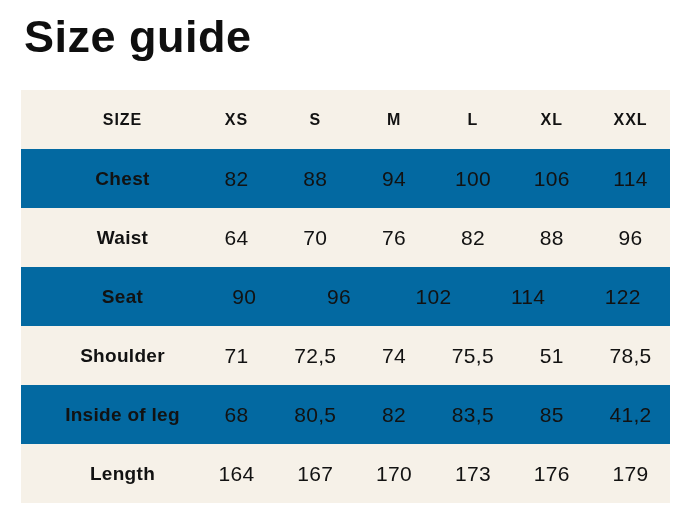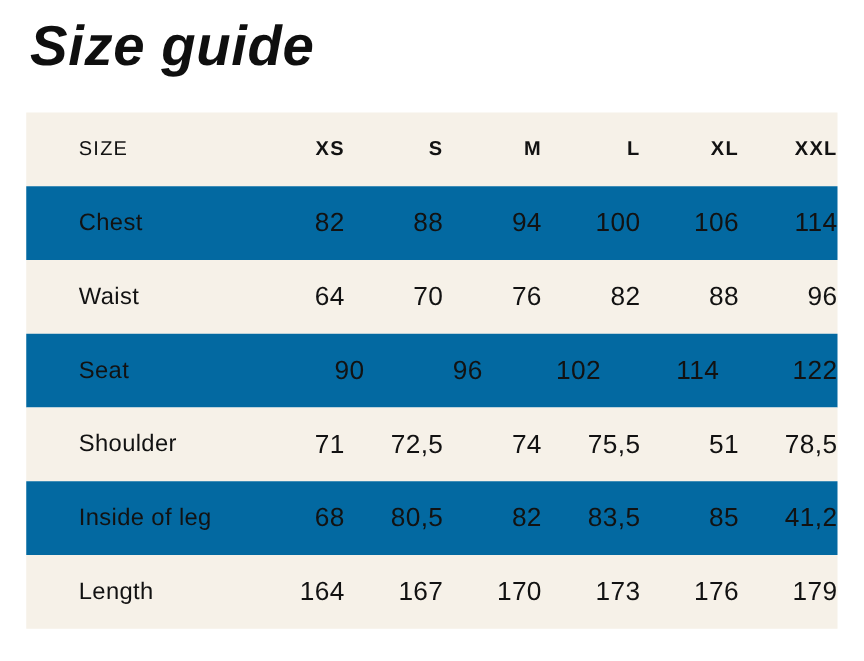--- a/index.html
+++ b/index.html
@@ -18,21 +18,20 @@
   }
   .title {
     position: absolute;
     left: 24px;
     top: 12px;
     font-size: 45px;
     font-weight: 700;
     letter-spacing: 0.5px;
     line-height: 1.1;
     color: #0f0f0f;
-    font-style: italic;
   }
   .size-table {
     position: absolute;
     left: 21px;
     top: 90px;
     width: 649px;
   }
   .row {
     display: flex;
     align-items: center;
@@ -40,29 +39,30 @@
     background: #0369a1;
   }
   .row.alt {
     background: #f6f1e8;
   }
   .cell {
     box-sizing: border-box;
   }
   .cell.label {
     width: 176px;
-    padding-left: 42px;
-    font-weight: 400;
+    padding-left: 27px;
+    font-weight: 700;
     font-size: 19px;
     letter-spacing: 0.3px;
     white-space: nowrap;
+    text-align: center;
   }
   .cell.value {
     flex: 1 1 0;
-    text-align: right;
+    text-align: center;
     font-size: 21px;
     font-weight: 400;
     letter-spacing: 0.3px;
   }
   .row.header .cell.label {
     font-size: 16px;
     letter-spacing: 1px;
   }
   .row.header .cell.value {
     font-size: 16px;

